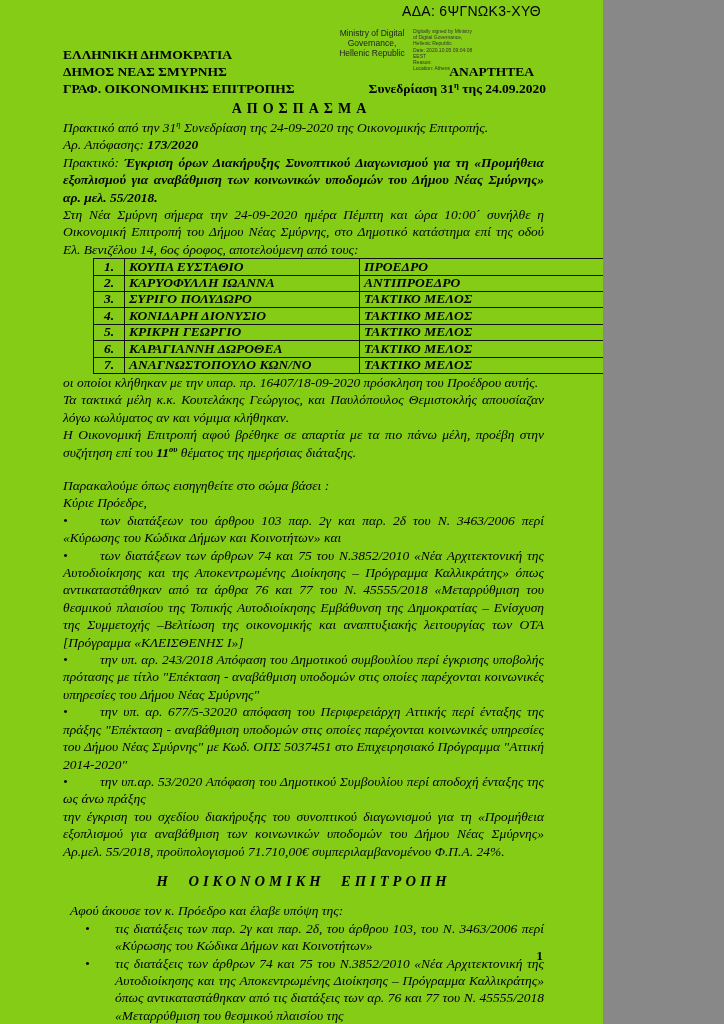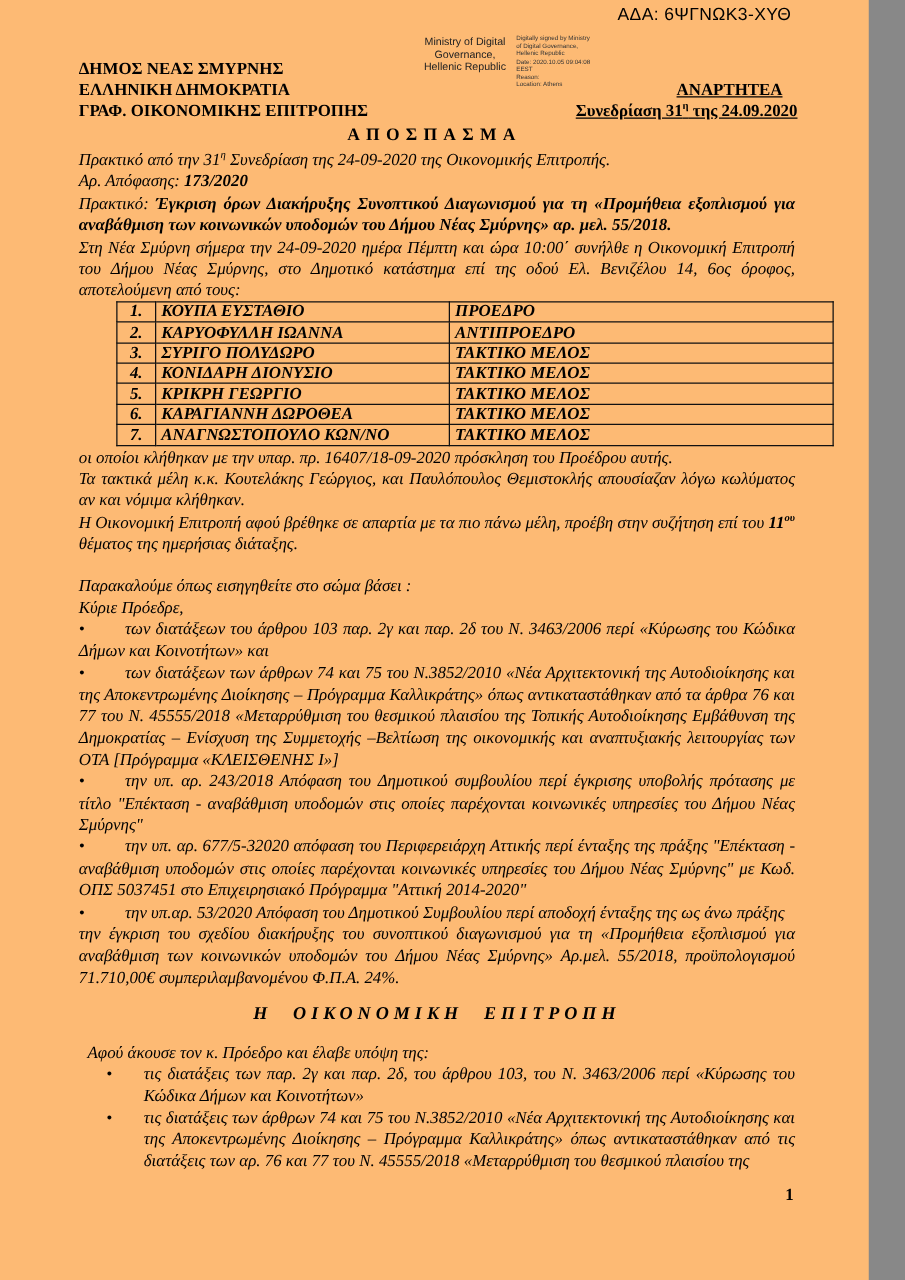--- a/index.html
+++ b/index.html
@@ -1,19 +1,19 @@
 <!DOCTYPE html>
 <html><head>
 <meta charset="utf-8">
 <style>
   html,body{margin:0;padding:0;background:#888;}
   .page{
     position:relative;
-    width:695px;height:1024px;
-    background:#fdba74;
+    width:603px;height:1024px;
+    background:#84cc16;
     color:#000;
     font-family:"Liberation Serif","DejaVu Serif",serif;
     font-size:13.5px;
     line-height:17.4px;
     overflow:hidden;
   }
   
   .ada{
     position:absolute;top:3px;right:62px;
     font-family:"Liberation Sans","DejaVu Sans",sans-serif;
@@ -25,21 +25,21 @@
     font-family:"Liberation Sans","DejaVu Sans",sans-serif;
   }
   .sig-ministry{font-size:8.5px;line-height:10px;color:#222;width:72px;text-align:center;}
   .sig-details{font-size:5px;line-height:6.2px;color:#333;width:62px;}
   .hdr-left{
     position:absolute;top:47px;left:63px;
     font-weight:bold;line-height:16.8px;
   }
   .hdr-right{
     position:absolute;top:64px;right:57px;
-    font-weight:bold;line-height:16.8px;text-align:right;text-decoration:underline;
+    font-weight:bold;line-height:16.8px;text-align:right;
   }
   .hdr-right .anartitea{padding-right:12px;}
   .doc-title{
     position:absolute;top:100px;left:0;width:100%;
     text-align:center;font-weight:bold;font-size:14px;letter-spacing:5px;
   }
   
   .body{
     position:absolute;top:119px;left:63px;right:59px;font-style:italic;
   }
@@ -100,22 +100,22 @@
       <div>of Digital Governance,</div>
       <div>Hellenic Republic</div>
       <div>Date: 2020.10.05 09:04:08</div>
       <div>EEST</div>
       <div>Reason:</div>
       <div>Location: Athens</div>
     </div>
   </div>
 
   <div class="hdr-left">
+    <div>ΕΛΛΗΝΙΚΗ ΔΗΜΟΚΡΑΤΙΑ</div>
     <div>ΔΗΜΟΣ ΝΕΑΣ ΣΜΥΡΝΗΣ</div>
-    <div>ΕΛΛΗΝΙΚΗ ΔΗΜΟΚΡΑΤΙΑ</div>
     <div>ΓΡΑΦ. ΟΙΚΟΝΟΜΙΚΗΣ ΕΠΙΤΡΟΠΗΣ</div>
   </div>
 
   <div class="hdr-right">
     <div class="anartitea">ΑΝΑΡΤΗΤΕΑ</div>
     <div><span>Συνεδρίαση 31</span><sup>η</sup><span> της 24.09.2020</span></div>
   </div>
 
   <div class="doc-title">ΑΠΟΣΠΑΣΜΑ</div>
 

